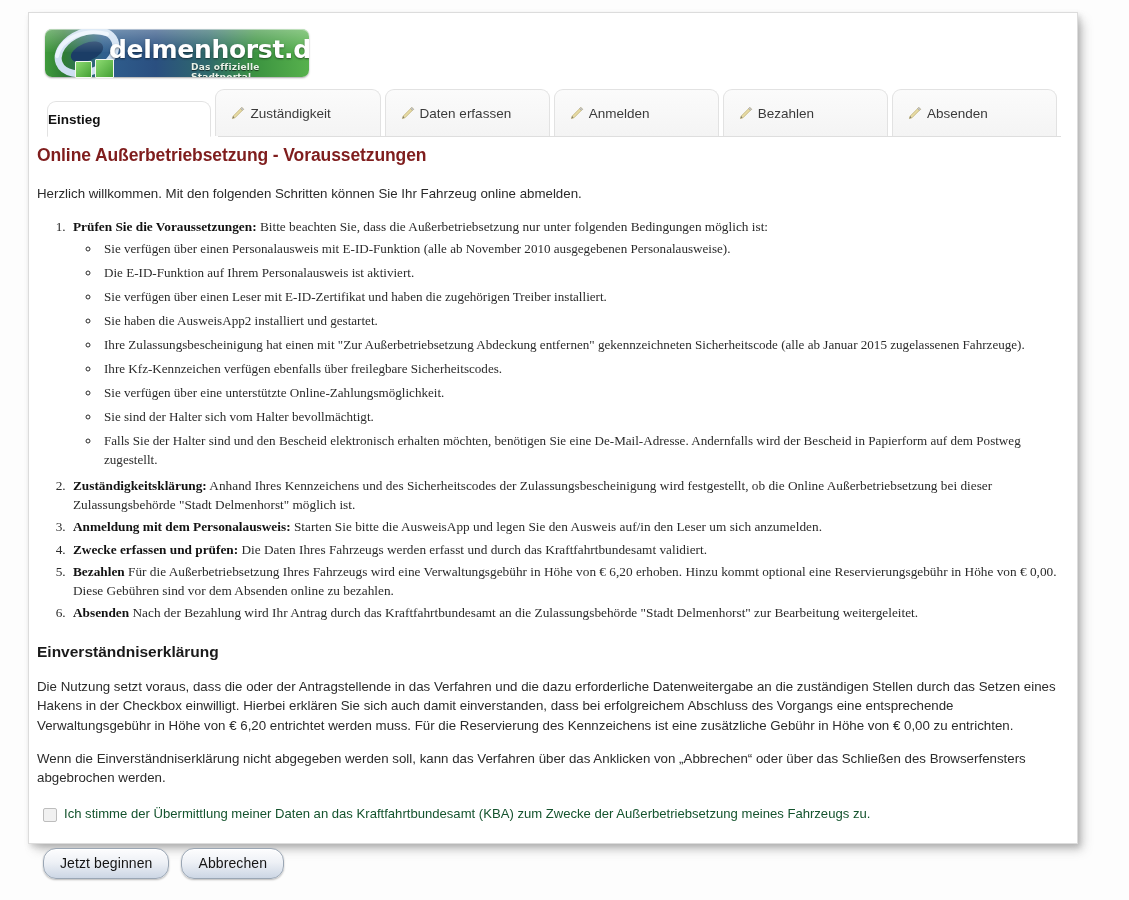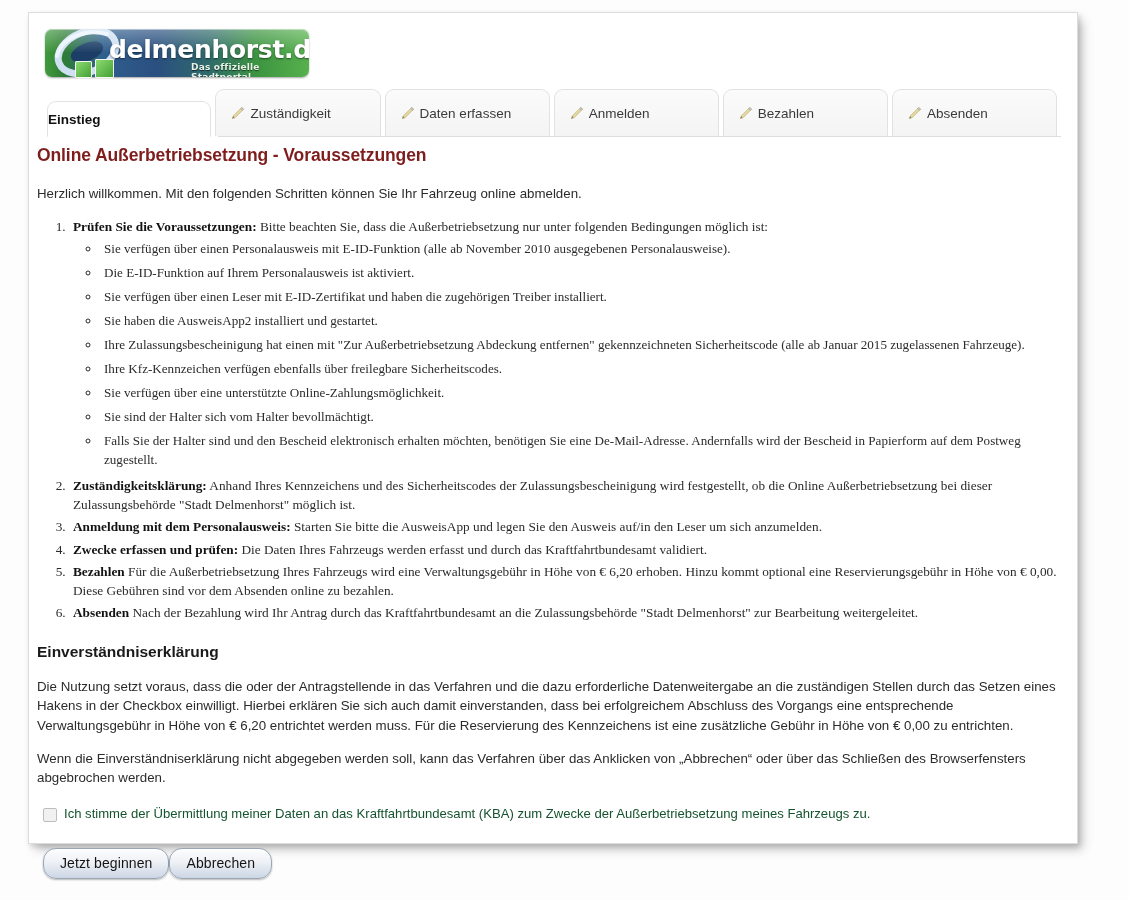--- a/index.html
+++ b/index.html
@@ -232,20 +232,21 @@
     margin: 2px 7px 0 0;
     border: 1px solid #bdbdbd;
     background: #f1f1f1;
     border-radius: 2px;
     flex: 0 0 auto;
     cursor: pointer;
   }
 
   .button-row {
     display: flex;
+    gap: 12px;
     margin: 26px 0 0 6px;
   }
   .btn {
     border: 1px solid #9aa6b4;
     border-radius: 13px;
     background: linear-gradient(to bottom, #fdfdfe 0%, #eef1f6 45%, #ccd6e4 100%);
     box-shadow: 0 1px 2px rgba(0,0,0,0.28), inset 0 1px 0 rgba(255,255,255,0.9);
     padding: 6px 16px 7px 16px;
     font-size: 14px;
     font-family: "Liberation Sans", sans-serif;

